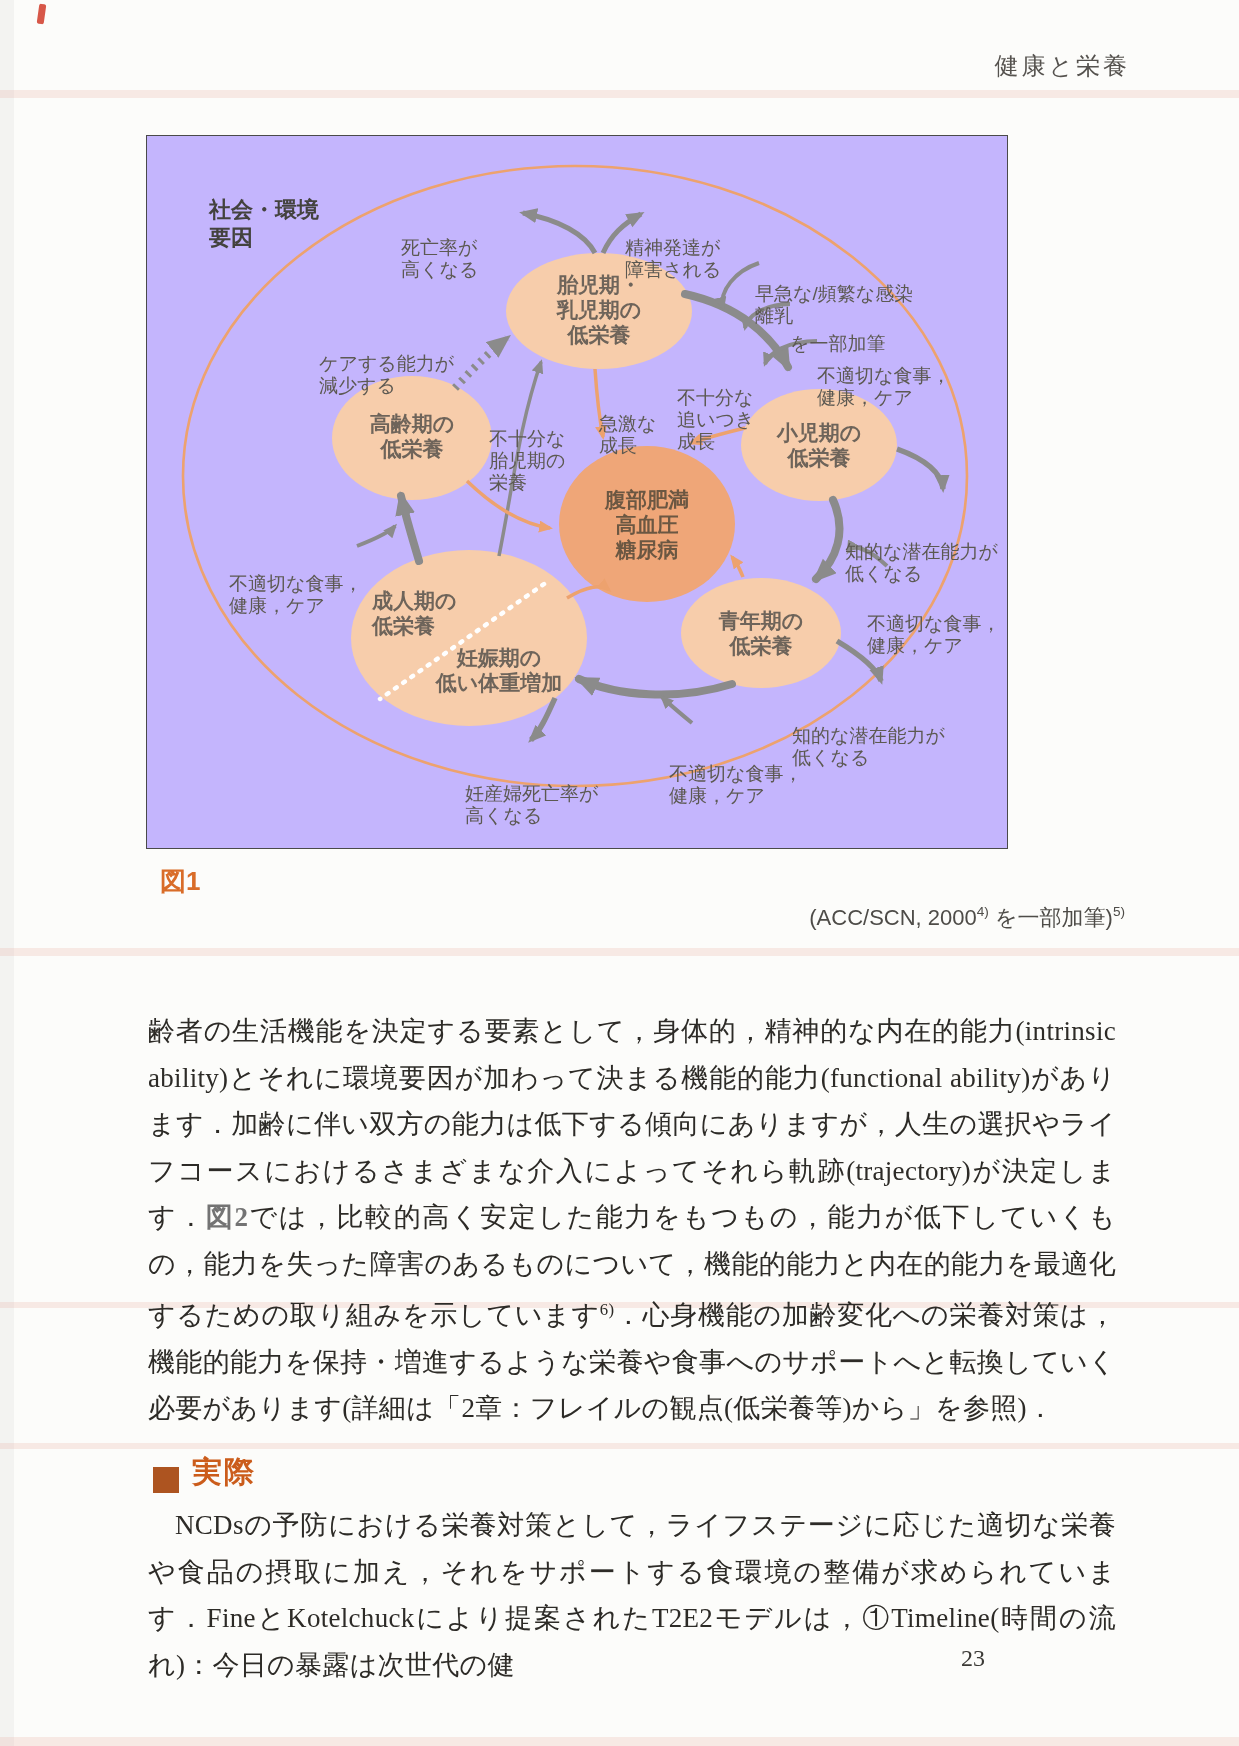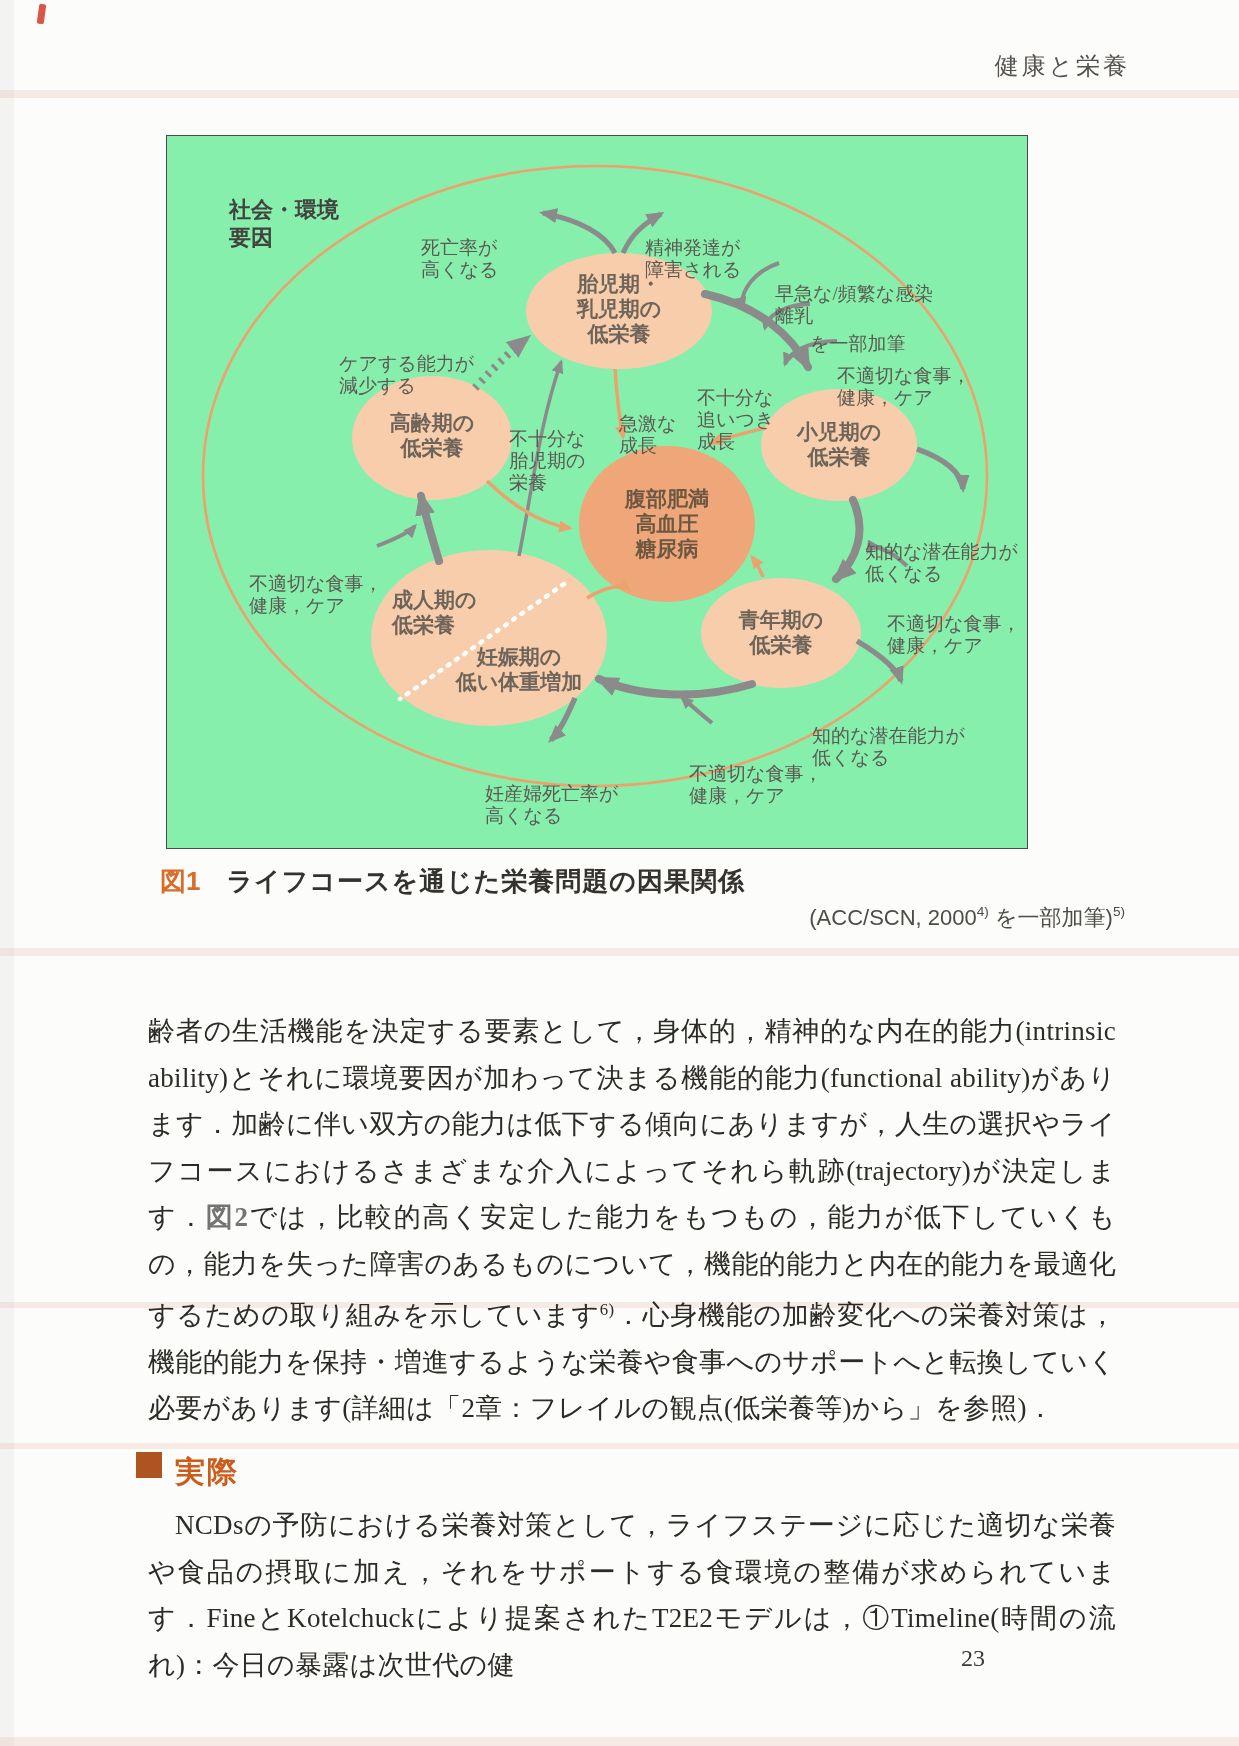--- a/index.html
+++ b/index.html
@@ -5,40 +5,40 @@
   html,body{margin:0;padding:0;}
   body{width:1239px;height:1746px;position:relative;background:#fcfcfa;overflow:hidden;
        font-family:"Liberation Sans",sans-serif;}
   .edge-strip{position:absolute;left:0;top:0;width:14px;height:100%;background:#f0f0ee;opacity:.75;}
   .scanband{position:absolute;left:0;width:100%;background:rgba(231,180,170,.27);pointer-events:none;}
   .redmark{position:absolute;left:38px;top:4px;width:7px;height:20px;background:#d03a28;border-radius:2px;
            transform:rotate(8deg);opacity:.85;}
   .page-header{position:absolute;top:50px;left:0;width:1130px;text-align:right;font-size:24px;
                letter-spacing:3px;color:#55524e;font-family:"Liberation Serif",serif;}
   
-  .figbox{position:absolute;left:166px;top:135px;width:860px;height:712px;border:1.6px solid #4a4a4a;
-          background:#86efac;font-family:Liberation Serif, serif;}
+  .figbox{position:absolute;left:146px;top:135px;width:860px;height:712px;border:1.6px solid #4a4a4a;
+          background:#c4b5fd;}
   .figinner{position:absolute;inset:0;}
   .figinner svg{position:absolute;left:0;top:0;}
   .fig-label{position:absolute;white-space:pre-line;color:#5c5952;font-size:19px;line-height:22px;margin-top:37px;}
   .fig-region{position:absolute;white-space:pre-line;font-size:22px;line-height:28px;font-weight:bold;color:#43423e;}
   .node-label{position:absolute;transform:translate(-50%,-50%);white-space:pre-line;text-align:center;
               font-size:21px;line-height:25px;font-weight:600;color:#6e645a;}
   .node-label.outcome{color:#6b5742;}
   .node-label.block{transform:none;text-align:left;}
   .caption-row{position:absolute;left:160px;top:864px;display:flex;align-items:baseline;}
   .cap-tag{font-size:26px;font-weight:bold;color:#d96c28;}
   .cap-title{font-size:26px;font-weight:bold;color:#34322e;margin-left:26px;letter-spacing:1px;}
   .credit{position:absolute;left:150px;top:903px;width:975px;text-align:right;font-size:22px;color:#4e4c48;}
   .credit sup,.bodytext sup{font-size:0.62em;vertical-align:9px;}
   
   .bodytext{position:absolute;left:148px;top:1008px;width:968px;font-family:"Liberation Serif",serif;
             font-size:27px;line-height:46.5px;color:#2d2b27;text-align:justify;letter-spacing:.3px;}
   .fig-ref{color:#737373;font-weight:bold;}
-  .section-head{position:absolute;left:136px;top:1452px;display:flex;align-items:flex-start;}
+  .section-head{position:absolute;left:153px;top:1452px;display:flex;align-items:flex-end;}
   .sq{width:26px;height:26px;background:#ad5420;margin-right:13px;}
   .section-title{font-size:30px;font-weight:bold;color:#cb5c1b;letter-spacing:2px;}
   .bodytext2{position:absolute;left:148px;top:1502px;width:968px;font-family:"Liberation Serif",serif;
              font-size:27px;line-height:46.5px;color:#2d2b27;text-align:justify;letter-spacing:.3px;text-indent:1em;}
   .pagenum{position:absolute;left:900px;top:1645px;width:85px;text-align:right;font-size:24px;color:#3a3935;
            font-family:"Liberation Serif",serif;}
 </style>
 </head>
 <body>
 
@@ -157,21 +157,20 @@
 健康，ケア</div>
     <div class="fig-label" style="left:318px;top:610px">妊産婦死亡率が
 高くなる</div>
     <div class="fig-label" style="left:82px;top:400px">不適切な食事，
 健康，ケア</div>
   </div>
 </div>
 
 <div class="caption-row">
   <span class="cap-tag">図1</span>
-  <span class="cap-title">ライフコースを通じた栄養問題の因果関係</span>
 </div>
 
 <div class="credit"><span>(ACC/SCN, 2000</span><sup>4)</sup><span> を一部加筆)</span><sup>5)</sup></div>
 
 <div class="bodytext"><span>齢者の生活機能を決定する要素として，身体的，精神的な内在的能力(intrinsic ability)とそれに環境要因が加わって決まる機能的能力(functional ability)があります．加齢に伴い双方の能力は低下する傾向にありますが，人生の選択やライフコースにおけるさまざまな介入によってそれら軌跡(trajectory)が決定します．</span><span class="fig-ref">図2</span><span>では，比較的高く安定した能力をもつもの，能力が低下していくもの，能力を失った障害のあるものについて，機能的能力と内在的能力を最適化するための取り組みを示しています</span><sup>6)</sup><span>．心身機能の加齢変化への栄養対策は，機能的能力を保持・増進するような栄養や食事へのサポートへと転換していく必要があります(詳細は「2章：フレイルの観点(低栄養等)から」を参照)．</span></div>
 
 <div class="section-head">
   <div class="sq"></div>
   <div class="section-title">実際</div>
 </div>

